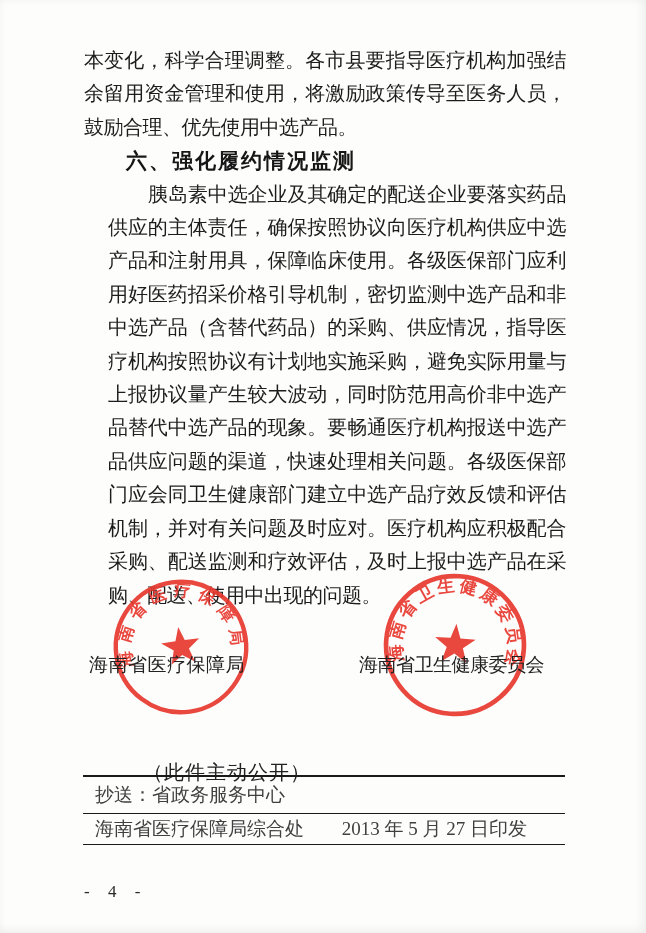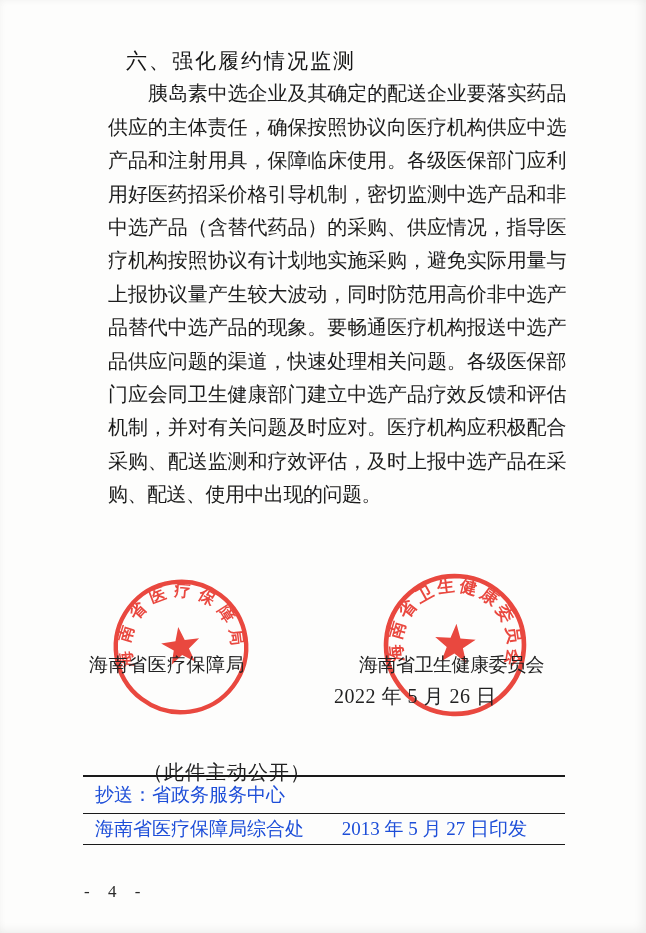--- a/index.html
+++ b/index.html
@@ -24,21 +24,21 @@
   .para {
     font-size: 20px;
     line-height: 33.4px;
     letter-spacing: -0.5px;
     text-align: justify;
     text-justify: inter-character;
   }
   .indent { text-indent: 2em; margin-left: 24px; }
   .heading {
     font-family: "Liberation Sans", "DejaVu Sans", sans-serif;
-    font-weight: 400;
+    font-weight: 700;
     font-size: 21px;
     line-height: 33.4px;
     letter-spacing: 2px;
     text-indent: 2em;
     color: #161616;
   }
   .seal {
     position: absolute;
     z-index: 1;
     opacity: 0.92;
@@ -64,21 +64,21 @@
   .sig-date       { left: 334px; top: 683px; font-size: 20px; letter-spacing: 0.5px; }
   .disclosure     { left: 143px; top: 759px; font-size: 20px; letter-spacing: 1px; }
   .footer {
     position: absolute;
     left: 83px;
     top: 775px;
     width: 482px;
     border-top: 2.5px solid #1a1a1a;
     z-index: 3;
     font-size: 19px;
-    color: #1d4ed8;
+    color: #404040;
   }
   .footer-row {
     display: flex;
     align-items: center;
     border-bottom: 1.5px solid #1a1a1a;
   }
   .footer-row.cc { height: 37px; padding-left: 12px; }
   .footer-row.issue { height: 31px; padding: 0 38px 0 12px; justify-content: space-between; }
   .page-number {
     position: absolute;
@@ -88,20 +88,21 @@
     letter-spacing: 7px;
     color: #2a2a2a;
   }
 </style>
 </head>
 <body>
 
 <div class="page">
 
   <div class="content">
+    <p class="para">本变化，科学合理调整。各市县要指导医疗机构加强结余留用资金管理和使用，将激励政策传导至医务人员，鼓励合理、优先使用中选产品。</p>
     <h3 class="heading">六、强化履约情况监测</h3>
     <p class="para indent">胰岛素中选企业及其确定的配送企业要落实药品供应的主体责任，确保按照协议向医疗机构供应中选产品和注射用具，保障临床使用。各级医保部门应利用好医药招采价格引导机制，密切监测中选产品和非中选产品（含替代药品）的采购、供应情况，指导医疗机构按照协议有计划地实施采购，避免实际用量与上报协议量产生较大波动，同时防范用高价非中选产品替代中选产品的现象。要畅通医疗机构报送中选产品供应问题的渠道，快速处理相关问题。各级医保部门应会同卫生健康部门建立中选产品疗效反馈和评估机制，并对有关问题及时应对。医疗机构应积极配合采购、配送监测和疗效评估，及时上报中选产品在采购、配送、使用中出现的问题。</p>
   </div>
 
   <div class="seal seal-left">
     <svg viewBox="0 0 146 146">
       <defs>
         <path id="arcL" d="M 25,95.4 A 53,53 0 1 1 121,95.4" fill="none"></path>
       </defs>
       <circle class="seal-ring" cx="73" cy="73" r="68" stroke="#e8392f"></circle>
@@ -120,21 +121,20 @@
       <circle class="seal-ring" cx="73" cy="73" r="68" stroke="#e8392f"></circle>
       <polygon fill="#e8392f" points="73,52 77.9,66.2 93,66.5 81,75.6 85.3,90 73,81.4 60.7,90 65,75.6 53,66.5 68.1,66.2"></polygon>
       <text class="seal-text-el" fill="#e8392f" letter-spacing="3.5">
         <textPath href="#arcR" startOffset="50%" text-anchor="middle">海南省卫生健康委员会</textPath>
       </text>
     </svg>
   </div>
 
   <div class="sig sig-left-name">海南省医疗保障局</div>
   <div class="sig sig-right-name">海南省卫生健康委员会</div>
-  <div class="sig sig-date">2022 年 5 月 26 日</div>
   <div class="sig disclosure">（此件主动公开）</div>
 
   <div class="footer">
     <div class="footer-row cc">
       <span>抄送：省政务服务中心</span>
     </div>
     <div class="footer-row issue">
       <span>海南省医疗保障局综合处</span>
       <span>2013 年 5 月 27 日印发</span>
     </div>

